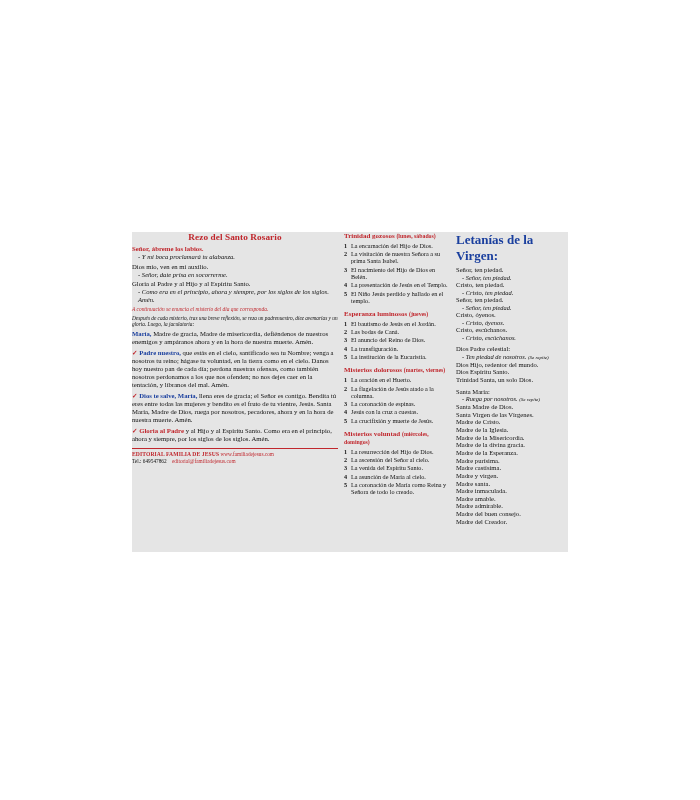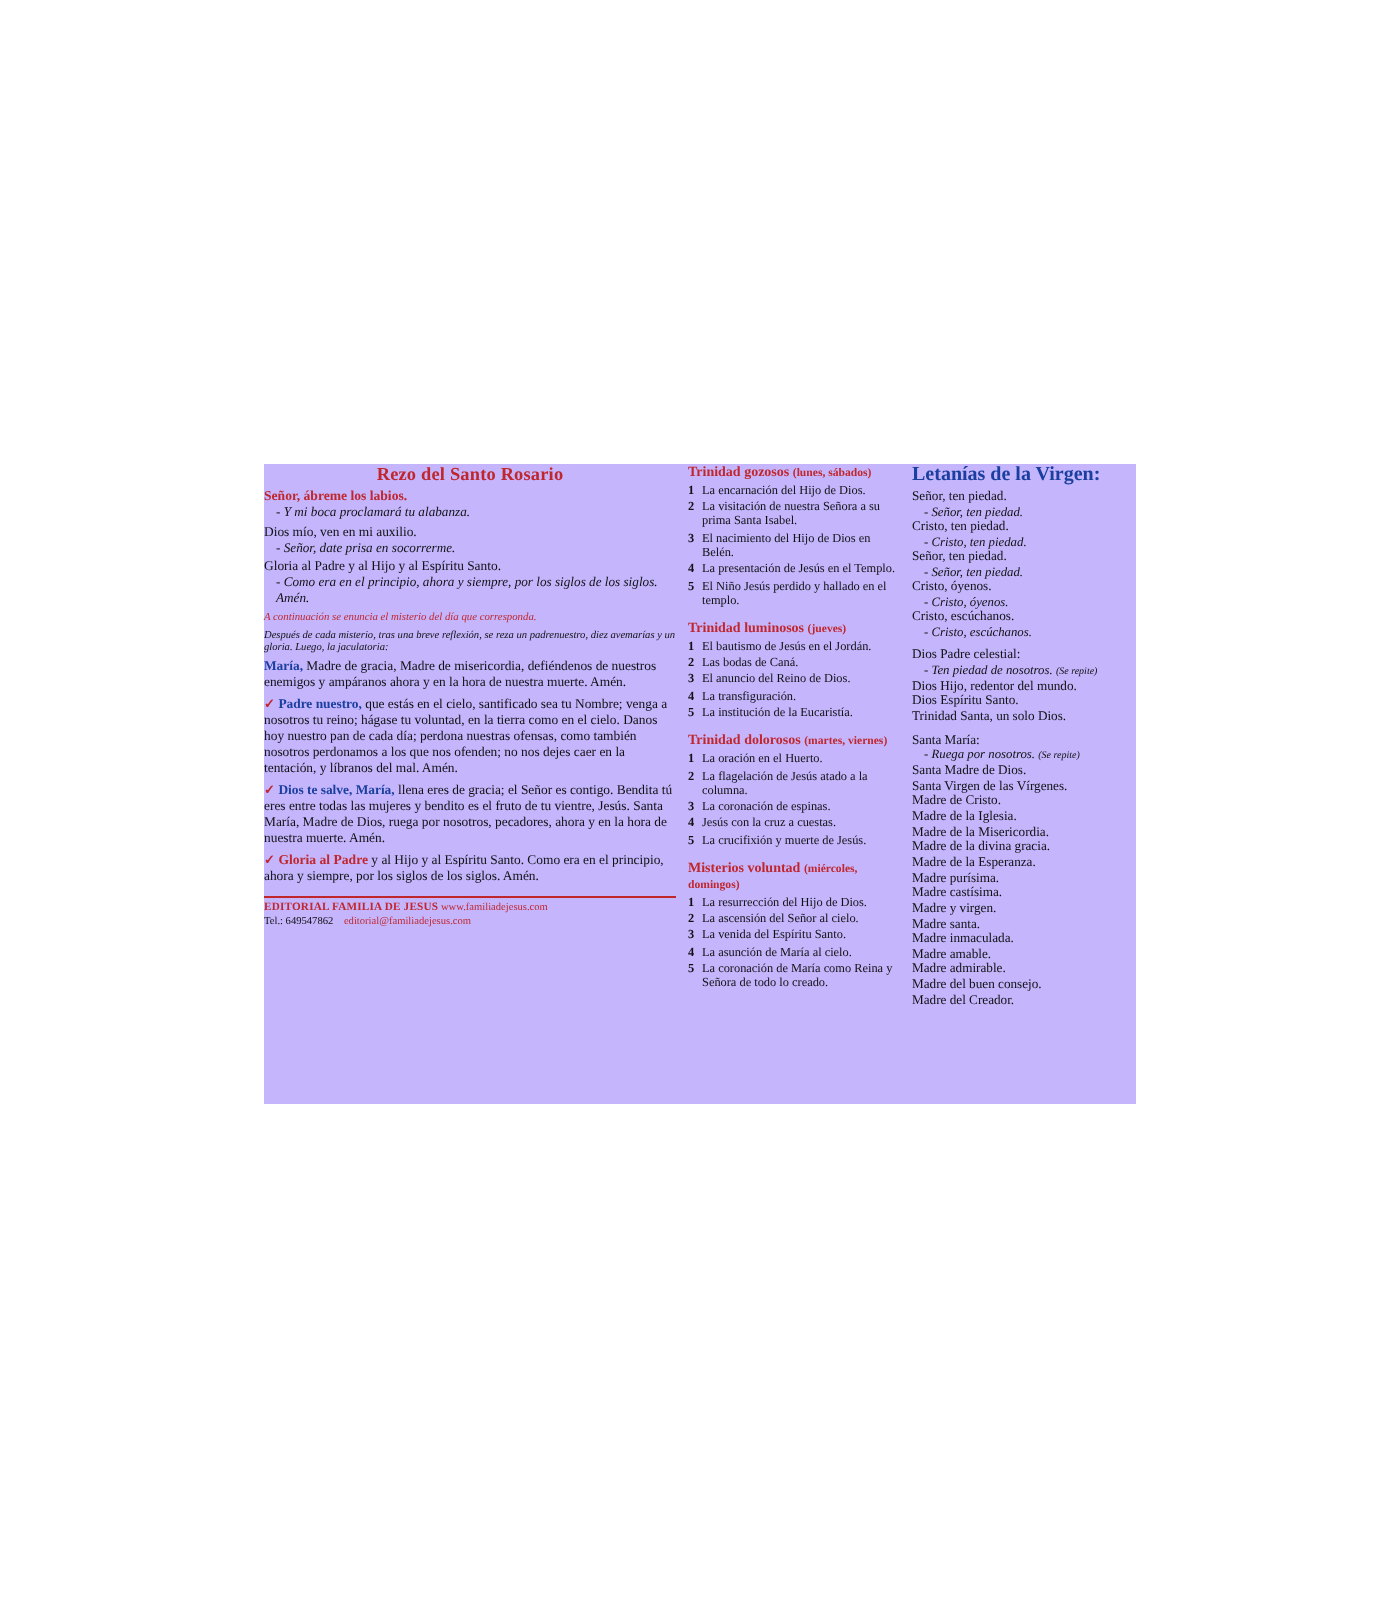--- a/index.html
+++ b/index.html
@@ -13,21 +13,21 @@
   body {
     font-family: "Liberation Serif", serif;
     color: #111111;
   }
   .card {
     position: absolute;
     left: 132px;
     top: 232px;
     width: 436px;
     height: 320px;
-    background: #c4b5fd;
+    background: #e5e5e5;
     display: flex;
     flex-direction: row;
     gap: 0;
   }
   .col {
     box-sizing: border-box;
   }
   .col-left {
     width: 212px;
     padding-right: 6px;
@@ -114,21 +114,21 @@
   }
   ol.mysteries li .num {
     position: absolute;
     left: 0;
     top: 0;
     font-weight: bold;
   }
   .lit-head {
     color: #1a3f9e;
     font-weight: bold;
-    font-size: 10px;
+    font-size: 13px;
     margin: 0 0 2px 0;
   }
   .lit-line {
     font-size: 6.6px;
     line-height: 1.16;
   }
   .lit-resp {
     font-style: italic;
     font-size: 6.4px;
     line-height: 1.16;
@@ -232,35 +232,35 @@
         <li><span class="num">1</span><span>La encarnación del Hijo de Dios.</span></li>
         <li><span class="num">2</span><span>La visitación de nuestra Señora a su prima Santa Isabel.</span></li>
         <li><span class="num">3</span><span>El nacimiento del Hijo de Dios en Belén.</span></li>
         <li><span class="num">4</span><span>La presentación de Jesús en el Templo.</span></li>
         <li><span class="num">5</span><span>El Niño Jesús perdido y hallado en el templo.</span></li>
       </ol>
     </div>
 
     <div>
       <div class="sec-head">
-        <span>Trinidad luminosos</span>
+        <span>Esperanza luminosos</span>
         <span class="sub">(jueves)</span>
       </div>
       <ol class="mysteries">
         <li><span class="num">1</span><span>El bautismo de Jesús en el Jordán.</span></li>
         <li><span class="num">2</span><span>Las bodas de Caná.</span></li>
         <li><span class="num">3</span><span>El anuncio del Reino de Dios.</span></li>
         <li><span class="num">4</span><span>La transfiguración.</span></li>
         <li><span class="num">5</span><span>La institución de la Eucaristía.</span></li>
       </ol>
     </div>
 
     <div>
       <div class="sec-head">
-        <span>Trinidad dolorosos</span>
+        <span>Misterios dolorosos</span>
         <span class="sub">(martes, viernes)</span>
       </div>
       <ol class="mysteries">
         <li><span class="num">1</span><span>La oración en el Huerto.</span></li>
         <li><span class="num">2</span><span>La flagelación de Jesús atado a la columna.</span></li>
         <li><span class="num">3</span><span>La coronación de espinas.</span></li>
         <li><span class="num">4</span><span>Jesús con la cruz a cuestas.</span></li>
         <li><span class="num">5</span><span>La crucifixión y muerte de Jesús.</span></li>
       </ol>
     </div>

